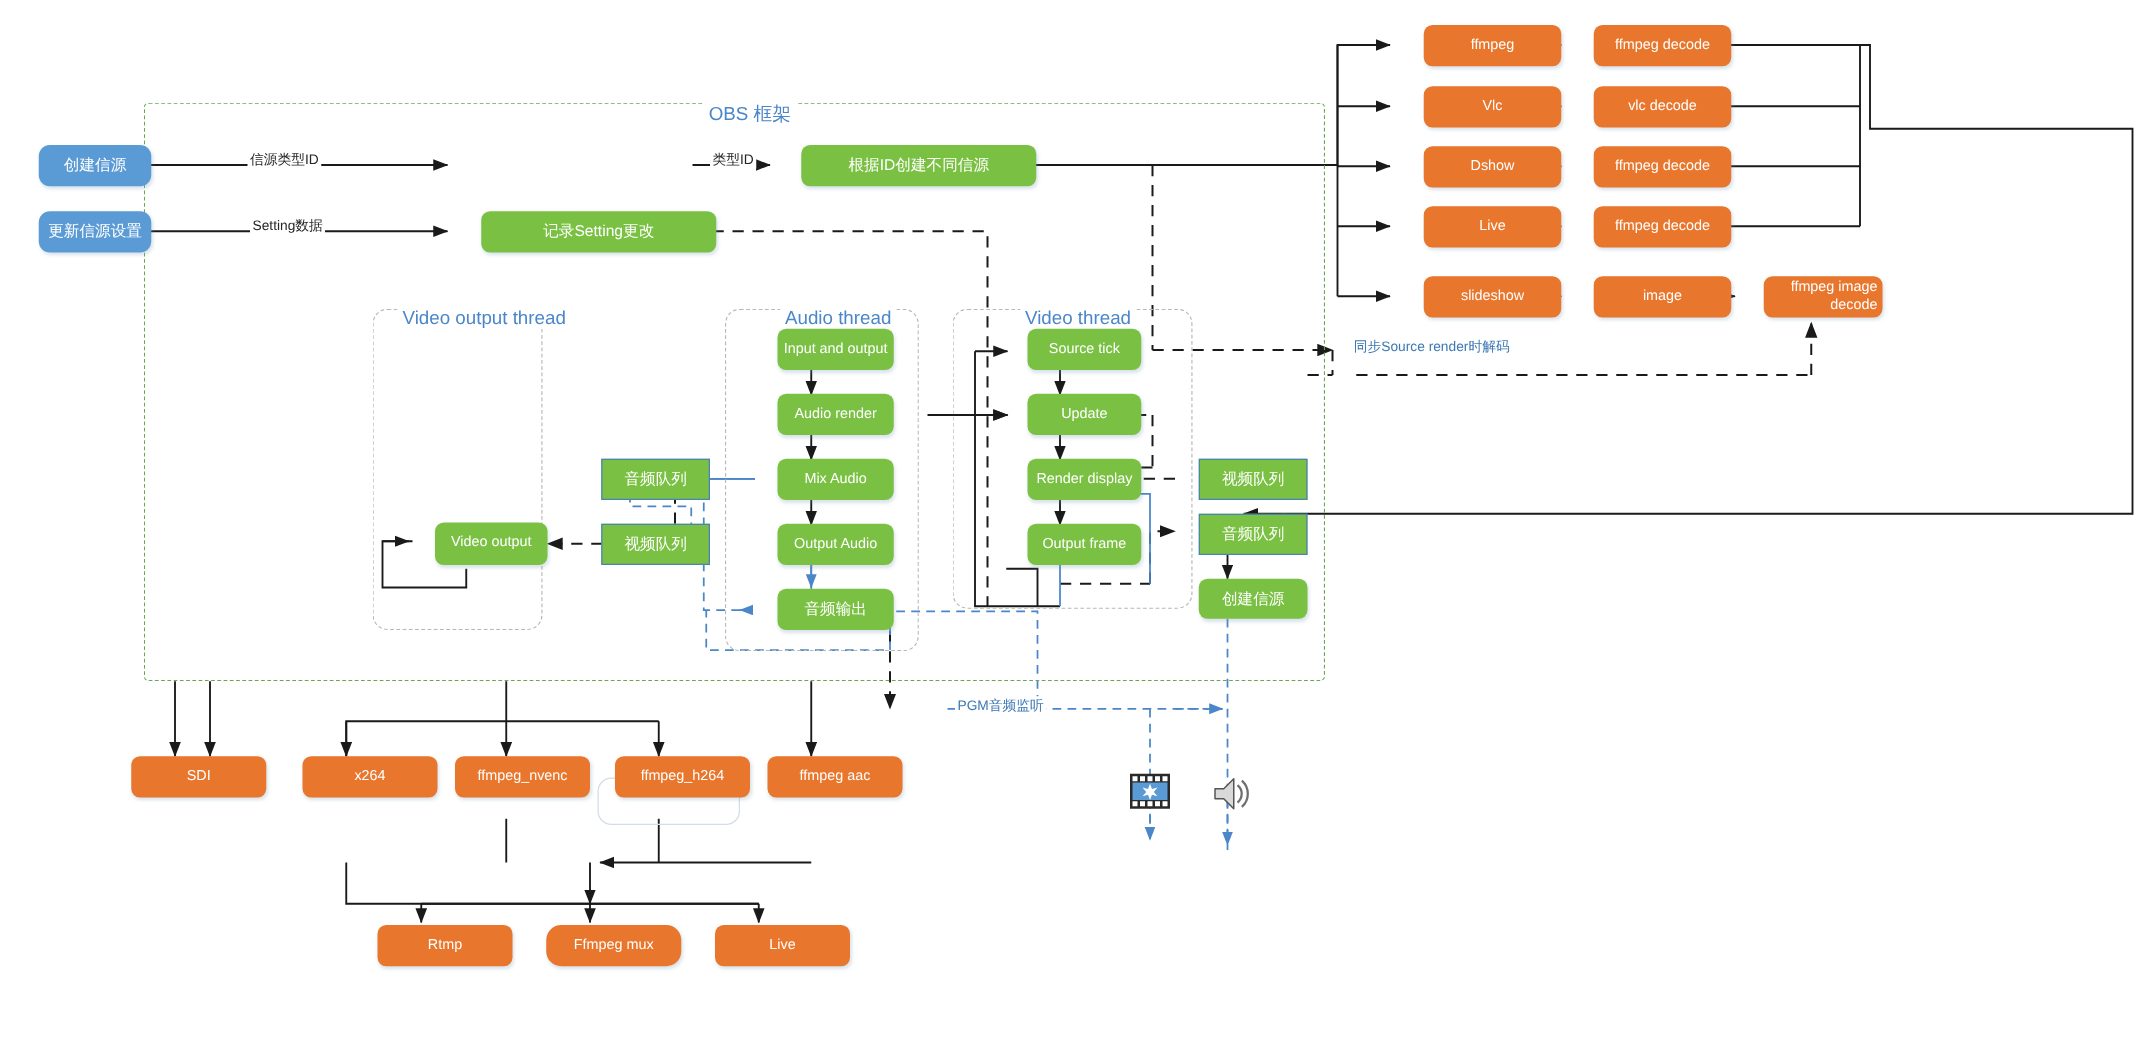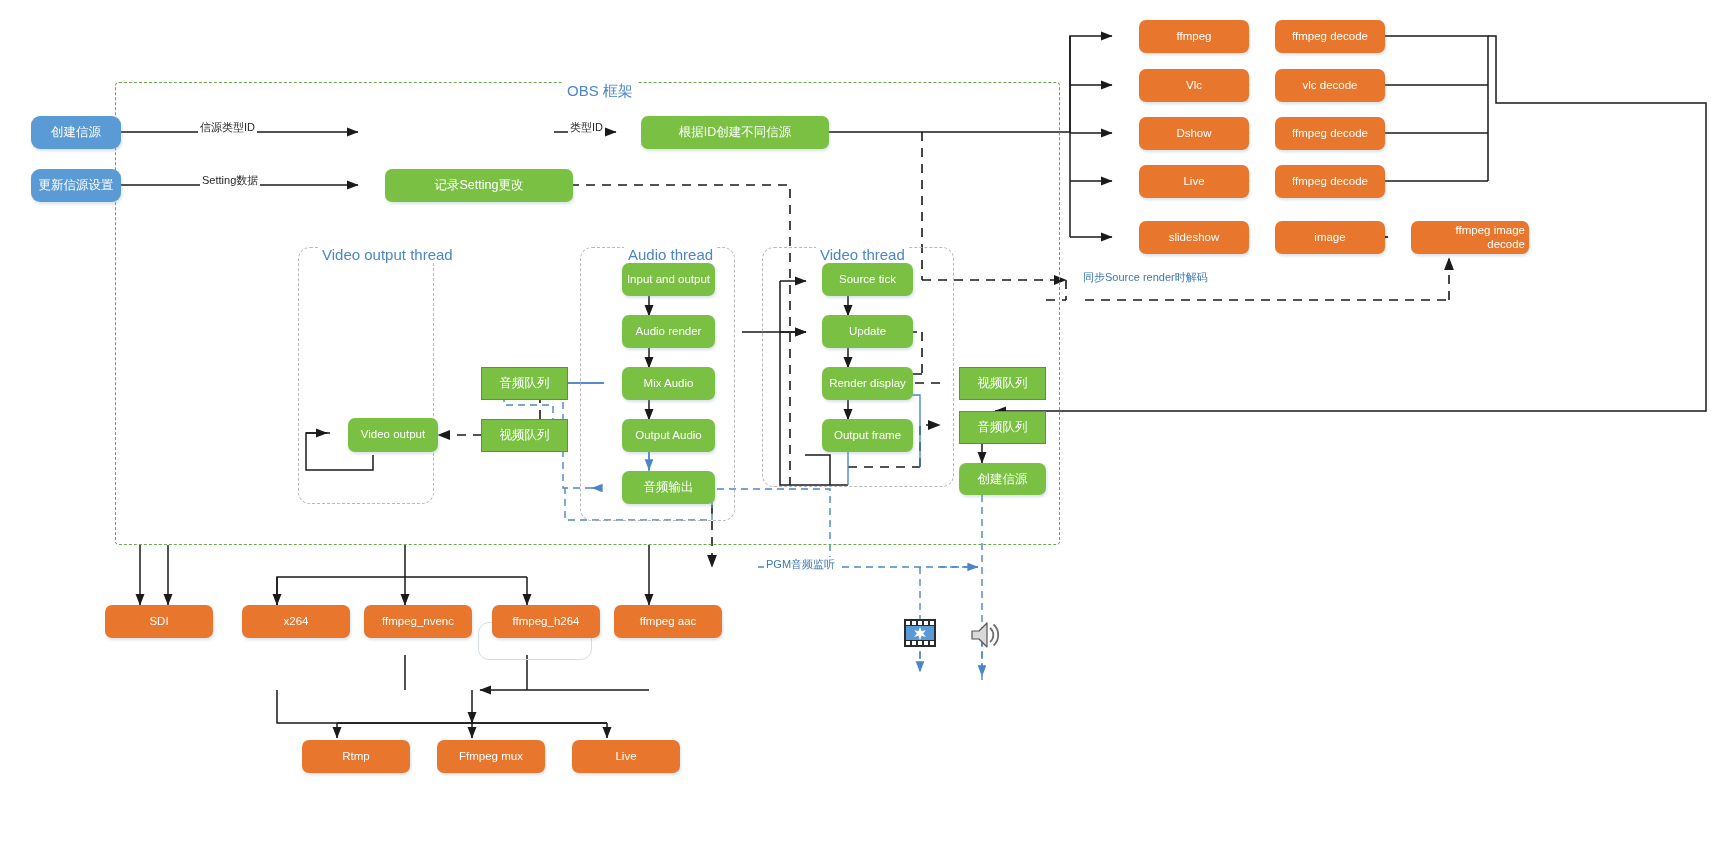--- a/index.html
+++ b/index.html
@@ -184,21 +184,21 @@
   <div class="node orange" style="left:1120px;top:69px;width:110px;height:33px;">Vlc</div>
   <div class="node orange" style="left:1120px;top:117px;width:110px;height:33px;">Dshow</div>
   <div class="node orange" style="left:1120px;top:165px;width:110px;height:33px;">Live</div>
   <div class="node orange" style="left:1120px;top:221px;width:110px;height:33px;">slideshow</div>
 
   <div class="node orange" style="left:1256px;top:20px;width:110px;height:33px;">ffmpeg decode</div>
   <div class="node orange" style="left:1256px;top:69px;width:110px;height:33px;">vlc decode</div>
   <div class="node orange" style="left:1256px;top:117px;width:110px;height:33px;">ffmpeg decode</div>
   <div class="node orange" style="left:1256px;top:165px;width:110px;height:33px;">ffmpeg decode</div>
   <div class="node orange" style="left:1256px;top:221px;width:110px;height:33px;">image</div>
-  <div class="node orange" style="left:1392px;top:221px;width:118px;height:33px;">ffmpeg image decode</div>
+  <div class="node orange" style="left:1392px;top:221px;width:95px;height:33px;">ffmpeg image decode</div>
 
   <div class="node green" style="left:329px;top:418px;width:90px;height:34px;">Video output</div>
 
   <div class="node green" style="left:603px;top:263px;width:93px;height:33px;">Input and output</div>
   <div class="node green" style="left:603px;top:315px;width:93px;height:33px;">Audio render</div>
   <div class="node green" style="left:603px;top:367px;width:93px;height:33px;">Mix Audio</div>
   <div class="node green" style="left:603px;top:419px;width:93px;height:33px;">Output Audio</div>
   <div class="node green cjk" style="left:603px;top:471px;width:93px;height:33px;">音频输出</div>
 
   <div class="node green" style="left:803px;top:263px;width:91px;height:33px;">Source tick</div>
@@ -214,21 +214,21 @@
   <div class="node green cjk" style="left:940px;top:463px;width:87px;height:32px;">创建信源</div>
 
   <div class="ghost" style="left:478px;top:622px;width:112px;height:36px;"></div>
   <div class="node orange" style="left:86px;top:605px;width:108px;height:33px;">SDI</div>
   <div class="node orange" style="left:223px;top:605px;width:108px;height:33px;">x264</div>
   <div class="node orange" style="left:345px;top:605px;width:108px;height:33px;">ffmpeg_nvenc</div>
   <div class="node orange" style="left:473px;top:605px;width:108px;height:33px;">ffmpeg_h264</div>
   <div class="node orange" style="left:595px;top:605px;width:108px;height:33px;">ffmpeg aac</div>
 
   <div class="node orange" style="left:283px;top:740px;width:108px;height:33px;">Rtmp</div>
-  <div class="node orange" style="left:418px;top:740px;width:108px;height:33px;">Ffmpeg mux</div>
+  <div class="node orange" style="left:418px;top:740px;width:108px;height:33px;border-radius:12px;">Ffmpeg mux</div>
   <div class="node orange" style="left:553px;top:740px;width:108px;height:33px;">Live</div>
 
   <div class="elabel" style="left:198px;top:120px;">信源类型ID</div>
   <div class="elabel" style="left:200px;top:173px;">Setting数据</div>
   <div class="elabel" style="left:568px;top:120px;">类型ID</div>
   <div class="elabel bluish" style="left:1081px;top:270px;">同步Source render时解码</div>
   <div class="elabel bluish" style="left:764px;top:557px;">PGM音频监听</div>
 
   <svg class="icon-film" style="left:903px;top:618px;" viewBox="0 0 34 30">
     <rect x="1" y="1" width="32" height="28" fill="#2a2a2a"></rect>

